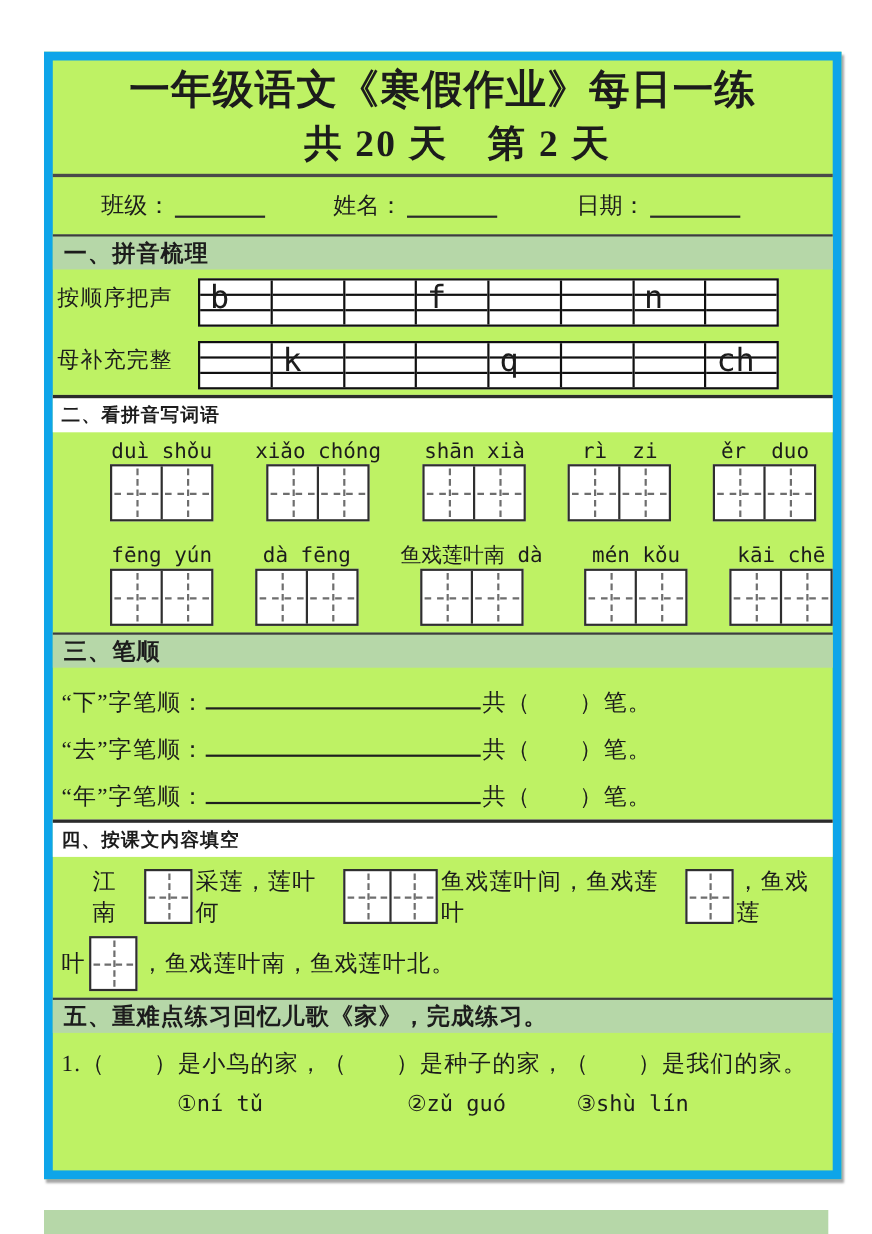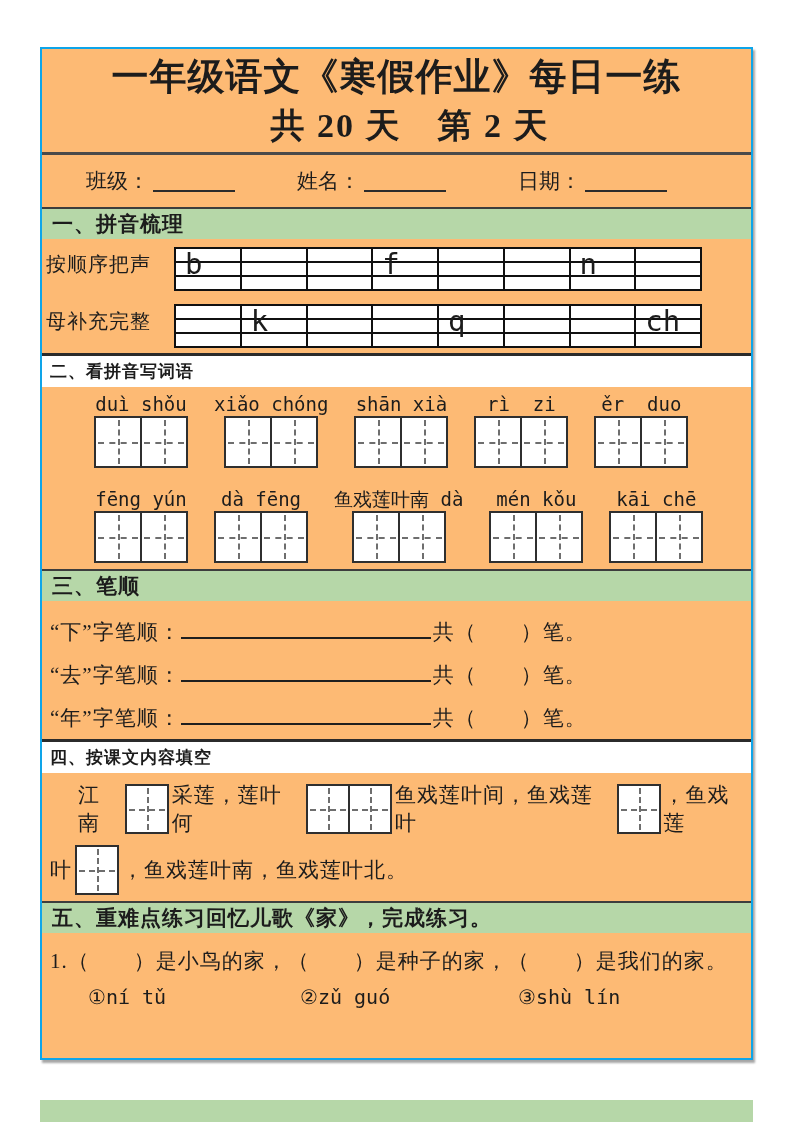--- a/index.html
+++ b/index.html
@@ -2,21 +2,21 @@
 <html><head>
 <meta charset="utf-8">
 <style>
   html,body{margin:0;padding:0;}
   body{
     width:793px;height:1122px;position:relative;background:#ffffff;
     font-family:"Liberation Serif", serif;color:#1c1c1c;overflow:hidden;
   }
   .page{
     position:absolute;left:40px;top:47px;width:709px;height:1009px;
-    background:#fdba74;border:2px solid #0ea5e9;
+    background:#bef264;border:8px solid #0ea5e9;
     box-shadow:2px 3px 2px rgba(0,0,0,0.35);
   }
   
   .title-block{height:101px;border-bottom:3px solid #4a4a4a;text-align:center;padding-top:2px;}
   .title-l1{font-size:37px;font-weight:700;line-height:52px;letter-spacing:1px;}
   .title-l2{font-size:34px;font-weight:700;line-height:46px;letter-spacing:2px;padding-left:27px;}
   
   .info-row{height:52px;display:flex;align-items:center;padding-left:44px;font-size:21px;}
   .blank-line{display:inline-block;width:82px;height:20px;border-bottom:2px solid #2b2b2b;margin-left:4px;}
   .info-g2{margin-left:62px;}.info-g3{margin-left:72px;}
@@ -33,21 +33,21 @@
   .pgrid{width:528px;height:44px;border:2px solid #101010;display:flex;box-sizing:border-box;background:#fff;}
   .pcell{flex:1;position:relative;border-right:2px solid #101010;}
   .pcell:last-child{border-right:none;}
   .pcell::before,.pcell::after{content:"";position:absolute;left:0;right:0;height:0;border-top:2px solid #101010;}
   .pcell::before{top:12px;}
   .pcell::after{top:26px;}
   .pletter{position:absolute;left:9px;bottom:12px;font-family:"DejaVu Sans Mono",monospace;
     font-size:29px;line-height:0.85;z-index:2;font-weight:500;}
   
   .sec2{height:182px;box-sizing:border-box;padding-top:5px;}
-  .word-row{display:flex;padding-left:52px;gap:26px;}
+  .word-row{display:flex;padding-left:52px;gap:38px;}
   .word-row.second{margin-top:19px;}
   .word-unit{display:flex;flex-direction:column;align-items:center;}
   .pylabel{font-family:"DejaVu Sans Mono",monospace;font-size:19px;height:24px;line-height:24px;white-space:pre;}
   .tz-pair{display:flex;border:2px solid #2f2f2f;background:#fff;}
   .tz{width:44px;height:48px;position:relative;}
   .tz + .tz{border-left:2px solid #2f2f2f;}
   .tz::before{content:"";position:absolute;top:2px;bottom:2px;left:50%;width:0;border-left:2px dashed #6e6e6e;}
   .tz::after{content:"";position:absolute;left:2px;right:2px;top:50%;height:0;border-top:2px dashed #6e6e6e;}
   
   .sec3{height:138px;box-sizing:border-box;padding:10px 0 0 8px;}
@@ -59,21 +59,21 @@
   .fill-text-line.l1{padding-left:36px;margin-top:4px;}
   .fill-text-line.l2{padding-left:8px;margin-top:8px;}
   .tzs-wrap{display:inline-flex;border:2px solid #2f2f2f;margin:0 3px;background:#fff;}
   .tzs{width:40px;height:46px;position:relative;}
   .tzs + .tzs{border-left:2px solid #2f2f2f;}
   .tzs::before{content:"";position:absolute;top:2px;bottom:2px;left:50%;width:0;border-left:2px dashed #6e6e6e;}
   .tzs::after{content:"";position:absolute;left:2px;right:2px;top:50%;height:0;border-top:2px dashed #6e6e6e;}
   
   .sec5{box-sizing:border-box;padding:12px 0 0 8px;}
   .q-line{font-size:21px;letter-spacing:1px;height:32px;line-height:32px;}
-  .opt-row{margin-top:8px;padding-left:38px;font-size:21px;display:flex;}
+  .opt-row{margin-top:8px;padding-left:38px;font-size:21px;display:flex;text-align:center;}
   .opt{font-family:"DejaVu Sans Mono",monospace;font-size:20px;}
   .opt-1{width:212px;}.opt-2{width:218px;}
   
   .footer-strip{position:absolute;left:40px;top:1100px;width:713px;height:22px;background:#b6d7a8;}
 </style>
 </head>
 <body>
 
 <div class="page">
 

